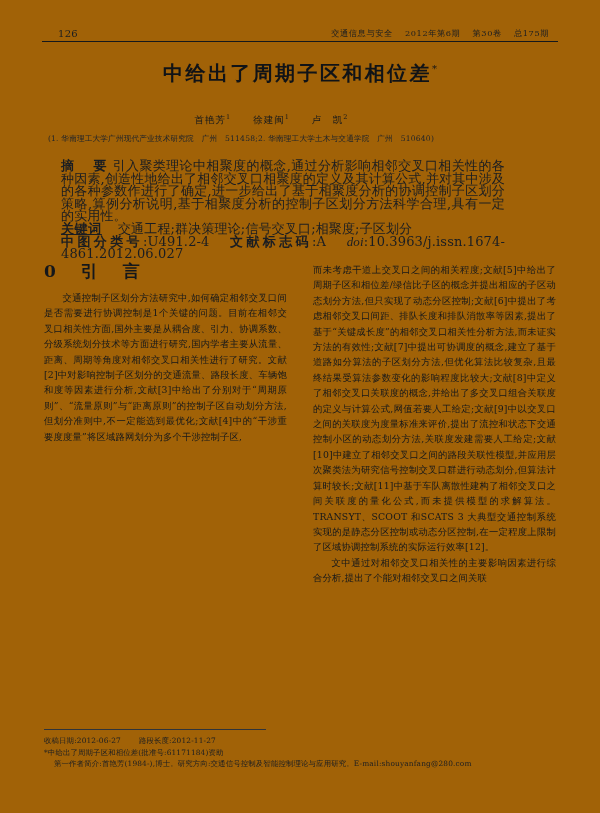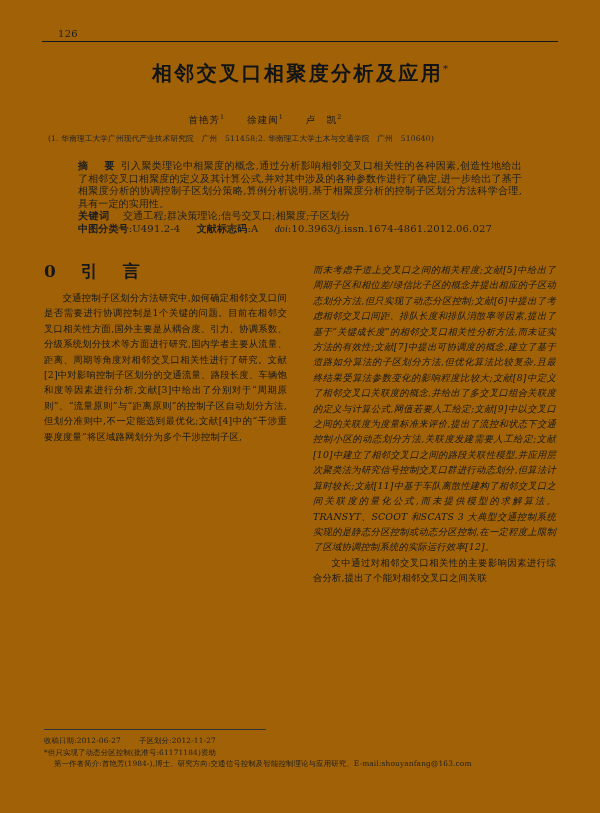--- a/index.html
+++ b/index.html
@@ -75,54 +75,55 @@
     letter-spacing: 0;
   }
 
   .authors {
     position: absolute;
     left: 0; top: 113px;
     width: 531px;
     text-align: center;
     font-size: 9.5px;
     letter-spacing: 1px;
+    padding-left: 6px;
   }
   .authors .au { margin: 0 9px; }
   .authors sup { font-size: 6.5px; vertical-align: super; }
 
   .affil {
     position: absolute;
     left: 0; top: 134px;
     width: 482px;
     text-align: center;
     font-size: 7.6px;
     letter-spacing: 0.2px;
     color: #20242a;
   }
 
   
   .absblock {
     position: absolute;
-    left: 78px;
+    left: 61px;
     top: 160px;
     width: 444px;
-    font-size: 10px;
+    font-size: 13px;
     line-height: 12.6px;
     letter-spacing: 0.15px;
     text-align: justify;
     color: #1a1d22;
   }
   .absblock .lbl {
     font-weight: bold;
     letter-spacing: 3px;
     margin-right: 3px;
   }
   .absblock p { margin: 0; text-indent: 0; }
   .kw { margin-top: 4.5px; }
-  .kw .lbl { letter-spacing: 0.6px; }
+  .kw .lbl { letter-spacing: 0.6px; text-decoration: underline; }
   .clsline { margin-top: 4.5px; }
   .clsline .seg { margin-right: 13px; }
   .clsline .bold { font-weight: bold; }
   .clsline .ital { font-style: italic; font-family: Liberation Serif, serif; }
 
   
   .col {
     position: absolute;
     top: 262px;
     width: 243px;
@@ -139,21 +140,21 @@
     font-size: 17px;
     font-weight: bold;
     letter-spacing: 4px;
     margin: 0 0 10px 0;
     line-height: 18px;
   }
   .col p {
     margin: 0;
     text-indent: 18.6px;
   }
-  .col p.cont { text-indent: 0; font-style: italic; }
+  .col p.cont { text-indent: 0; }
 
   
   .rule-foot {
     position: absolute;
     left: 44px;
     top: 729px;
     width: 222px;
     border-top: 0.9px solid #30343a;
   }
   .footer {
@@ -170,24 +171,30 @@
   .footer .fl .gap { display: inline-block; width: 18px; }
   .footer .indent { padding-left: 10px; }
 </style>
 </head>
 <body>
 
 <div class="page">
 
   <div class="runhead">
     <div class="folio">126</div>
+    <div class="journal">
+      <span>交通信息与安全</span>
+      <span>2012年第6期</span>
+      <span>第30卷</span>
+      <span>总175期</span>
+    </div>
   </div>
   <div class="rule-top"></div>
 
-  <div class="title"><span>相邻交叉口相聚度分析及应用</span><sup>*</sup></div>
+  <div class="title"><span>中给出了周期子区和相位差</span><sup>*</sup></div>
 
   <div class="authors">
     <span class="au"><span>首艳芳</span><sup>1</sup></span>
     <span class="au"><span>徐建闽</span><sup>1</sup></span>
     <span class="au"><span>卢　凯</span><sup>2</sup></span>
   </div>
 
   <div class="affil">(1. 华南理工大学广州现代产业技术研究院　广州　511458;2. 华南理工大学土木与交通学院　广州　510640)</div>
 
   <div class="absblock">
@@ -205,18 +212,18 @@
     <p>交通控制子区划分方法研究中,如何确定相邻交叉口间是否需要进行协调控制是1个关键的问题。目前在相邻交叉口相关性方面,国外主要是从耦合度、引力、协调系数、分级系统划分技术等方面进行研究,国内学者主要从流量、距离、周期等角度对相邻交叉口相关性进行了研究。文献[2]中对影响控制子区划分的交通流量、路段长度、车辆饱和度等因素进行分析,文献[3]中给出了分别对于“周期原则”、“流量原则”与“距离原则”的控制子区自动划分方法,但划分准则中,不一定能选到最优化;文献[4]中的“干涉重要度度量”将区域路网划分为多个干涉控制子区,</p>
   </div>
 
   <div class="col right">
     <p class="cont">而未考虑干道上交叉口之间的相关程度;文献[5]中给出了周期子区和相位差/绿信比子区的概念并提出相应的子区动态划分方法,但只实现了动态分区控制;文献[6]中提出了考虑相邻交叉口间距、排队长度和排队消散率等因素,提出了基于“关键成长度”的相邻交叉口相关性分析方法,而未证实方法的有效性;文献[7]中提出可协调度的概念,建立了基于道路如分算法的子区划分方法,但优化算法比较复杂,且最终结果受算法参数变化的影响程度比较大;文献[8]中定义了相邻交叉口关联度的概念,并给出了多交叉口组合关联度的定义与计算公式,网值若要人工给定;文献[9]中以交叉口之间的关联度为度量标准来评价,提出了流控和状态下交通控制小区的动态划分方法,关联度发建需要人工给定;文献[10]中建立了相邻交叉口之间的路段关联性模型,并应用层次聚类法为研究信号控制交叉口群进行动态划分,但算法计算时较长;文献[11]中基于车队离散性建构了相邻交叉口之间关联度的量化公式,而未提供模型的求解算法。TRANSYT、SCOOT 和SCATS 3 大典型交通控制系统实现的是静态分区控制或动态分区控制,在一定程度上限制了区域协调控制系统的实际运行效率[12]。</p>
     <p>文中通过对相邻交叉口相关性的主要影响因素进行综合分析,提出了个能对相邻交叉口之间关联</p>
   </div>
 
   <div class="rule-foot"></div>
   <div class="footer">
-    <div class="fl"><span>收稿日期</span>:<span>2012-06-27</span><span class="gap"></span><span>子区划分</span>:<span>2012-11-27</span></div>
-    <div class="fl">*但只实现了动态分区控制(批准号:61171184)资助</div>
-    <div class="fl indent">第一作者简介:首艳芳(1984-),博士。研究方向:交通信号控制及智能控制理论与应用研究。E-mail:shouyanfang@163.com</div>
+    <div class="fl"><span>收稿日期</span>:<span>2012-06-27</span><span class="gap"></span><span>路段长度</span>:<span>2012-11-27</span></div>
+    <div class="fl">*中给出了周期子区和相位差(批准号:61171184)资助</div>
+    <div class="fl indent">第一作者简介:首艳芳(1984-),博士。研究方向:交通信号控制及智能控制理论与应用研究。E-mail:shouyanfang@280.com</div>
   </div>
 
 </div>
 
 </body></html>

